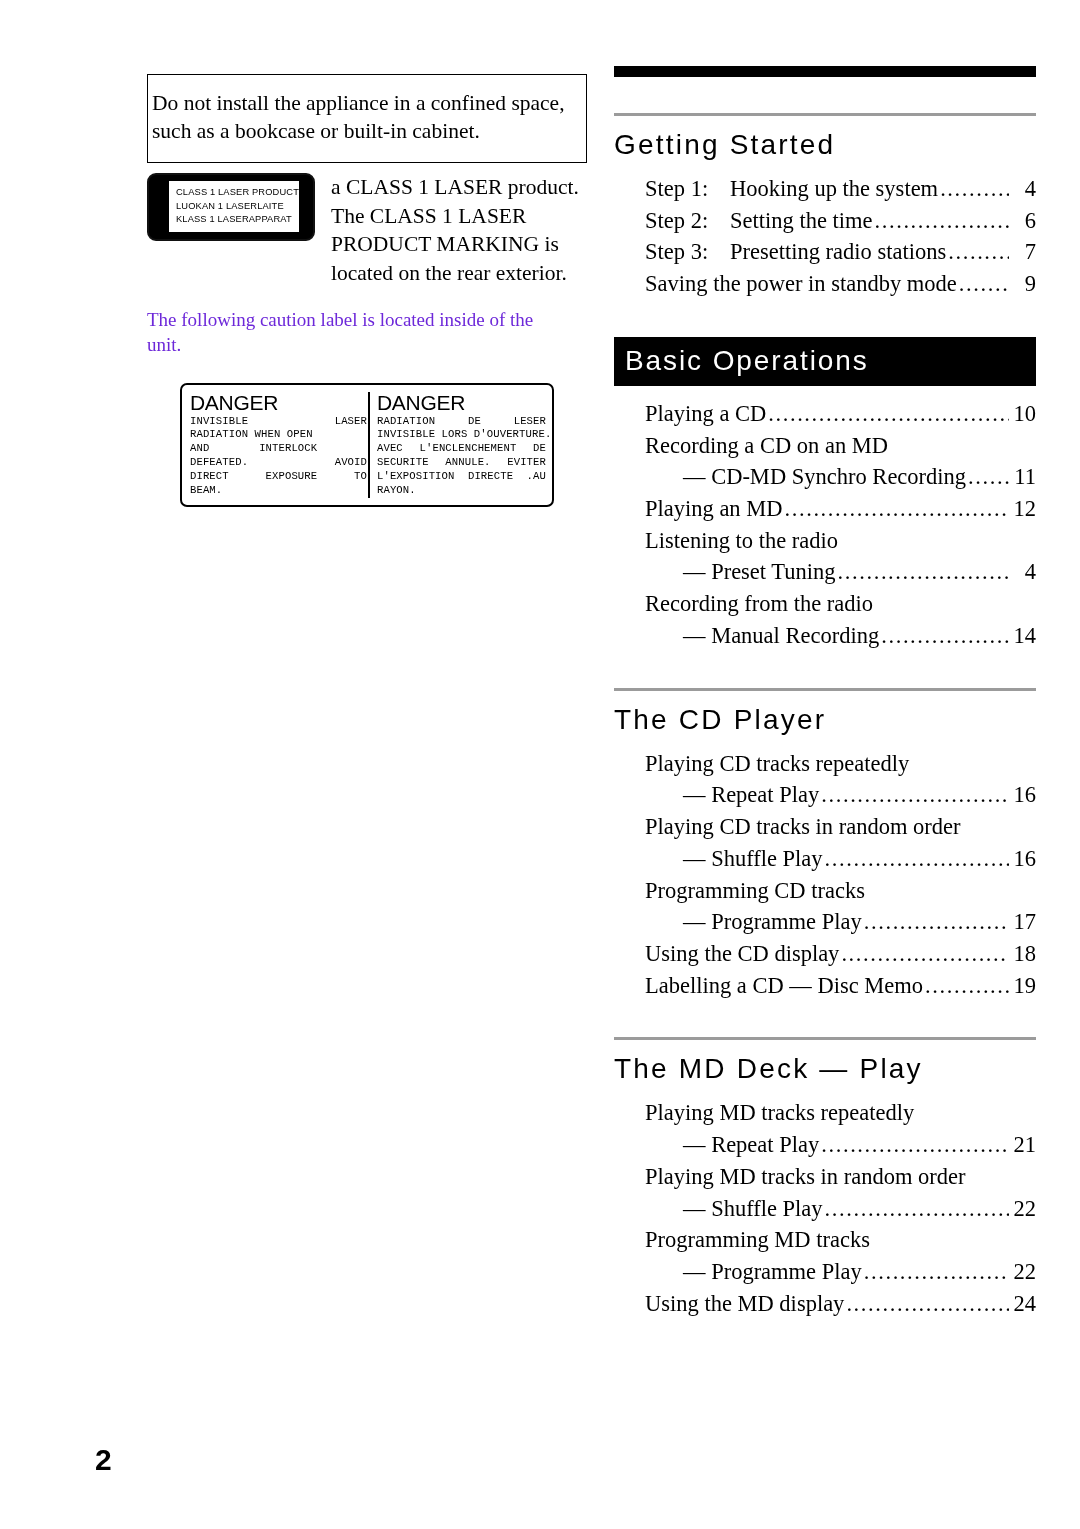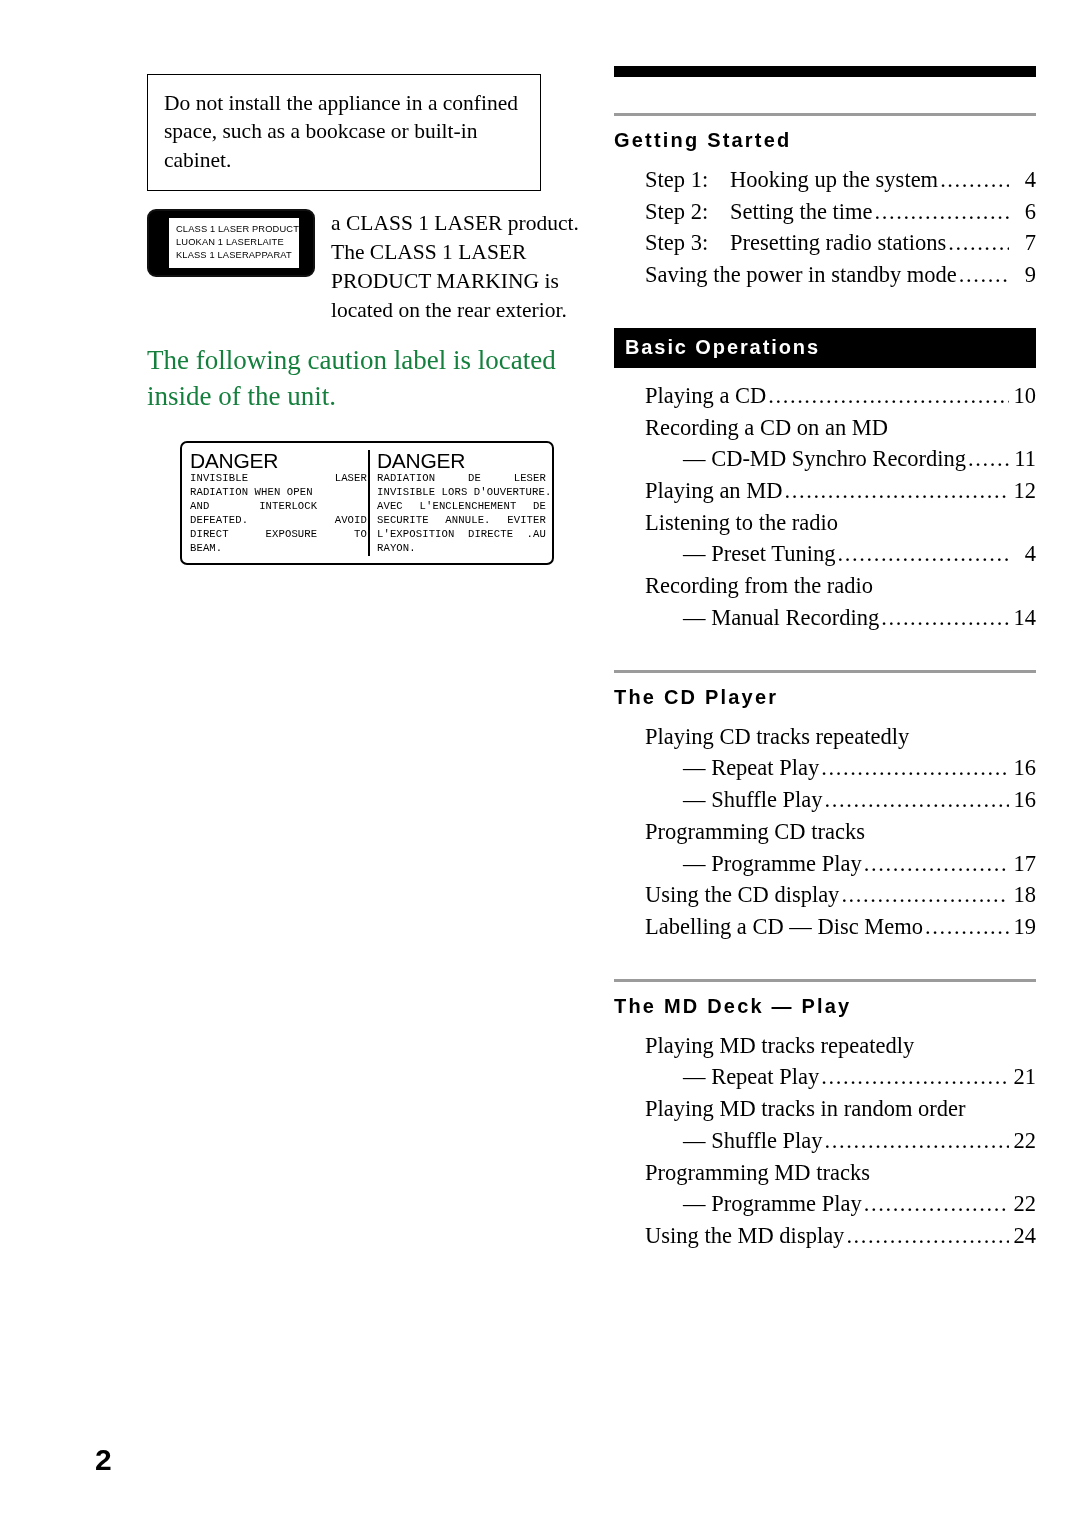--- a/index.html
+++ b/index.html
@@ -22,35 +22,35 @@
   
   .left-col {
     position: absolute;
     left: 147px;
     top: 74px;
     width: 420px;
   }
 
   .notice-box {
     border: 1.5px solid #000;
-    padding: 14px 16px 16px 16px;
-    width: 394px;
+    padding: 14px 16px 16px 4px;
+    width: 440px;
   }
   .notice-box p {
     margin: 0;
     font-size: 21.5px;
     line-height: 1.32;
     color: #000;
   }
 
   
   .laser-row {
     display: flex;
     align-items: flex-start;
-    margin-top: 18px;
+    margin-top: 10px;
   }
   .laser-label {
     flex: 0 0 auto;
     width: 168px;
     height: 68px;
     background: #000;
     border: 2px solid #111;
     border-radius: 9px;
     padding: 3px;
   }
@@ -82,23 +82,23 @@
     margin-left: 16px;
     font-size: 21.5px;
     line-height: 1.34;
     color: #000;
     max-width: 240px;
   }
   .laser-text div { white-space: nowrap; }
 
   .caution-intro {
     margin-top: 19px;
-    font-size: 27px;
+    font-size: 19px;
     line-height: 1.32;
-    color: #15803d;
+    color: #6d28d9;
     width: 410px;
   }
 
   
   .danger-box {
     margin-top: 26px;
     margin-left: 33px;
     width: 374px;
     border: 2.2px solid #000;
     border-radius: 7px;
@@ -176,22 +176,22 @@
     margin-top: 0;
   }
   .sec-rule {
     height: 3px;
     background: #9b9b9b;
     width: 422px;
     margin-top: 36px;
   }
   .sec-head {
     font-family: "Liberation Sans", sans-serif;
-    font-size: 20px;
-    font-weight: bold;
+    font-size: 28px;
+    font-weight: normal;
     letter-spacing: 2.2px;
     color: #000;
     margin-top: 13px;
   }
   .sec-head.banner {
     background: #000;
     color: #fff;
     padding: 8px 0 9px 11px;
     width: 422px;
     margin-top: 37px;
@@ -390,20 +390,21 @@
         <div class="section">
           <div class="sec-rule"></div>
           <div class="sec-head">The CD Player</div>
           <div class="entries">
             <div class="entry plain"><span>Playing CD tracks repeatedly</span></div>
             <div class="entry sub">
               <span class="lbl"><span>— Repeat Play</span></span>
               <span class="dots">..........................................................................................</span>
               <span class="pg">16</span>
             </div>
+            <div class="entry plain"><span>Playing CD tracks in random order</span></div>
             <div class="entry sub">
               <span class="lbl"><span>— Shuffle Play</span></span>
               <span class="dots">..........................................................................................</span>
               <span class="pg">16</span>
             </div>
             <div class="entry plain"><span>Programming CD tracks</span></div>
             <div class="entry sub">
               <span class="lbl"><span>— Programme Play</span></span>
               <span class="dots">..........................................................................................</span>
               <span class="pg">17</span>

